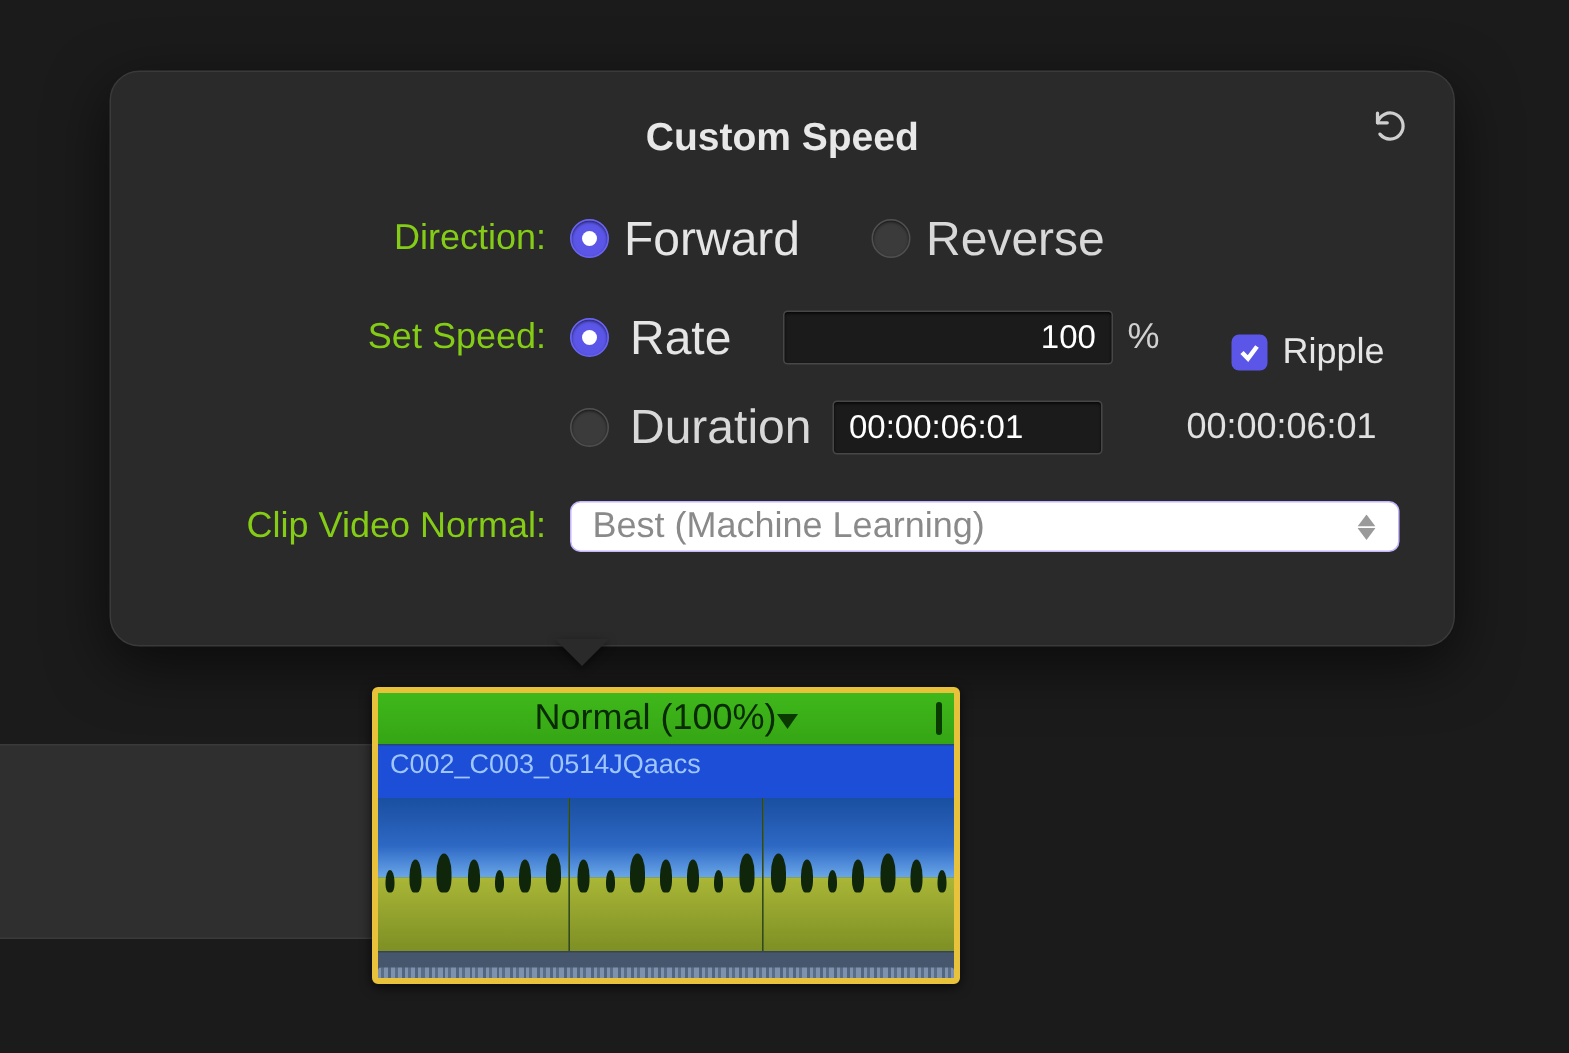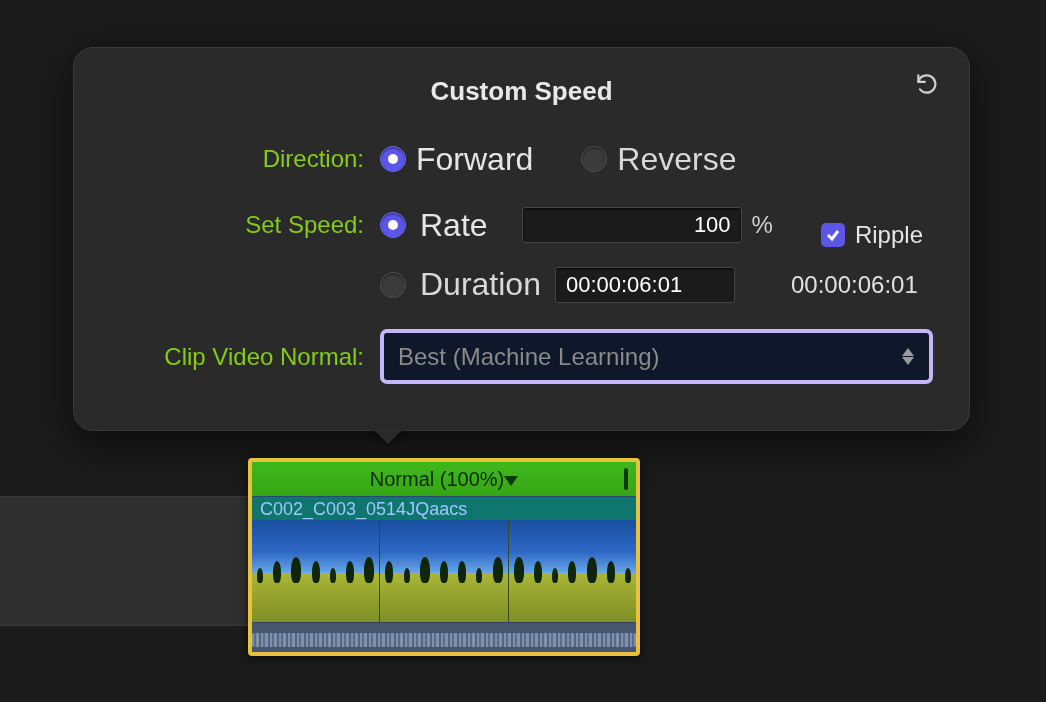--- a/index.html
+++ b/index.html
@@ -119,23 +119,23 @@
   .dur-display {
     font-size: 24px; color: #e0e0e0;
     margin-left: 42px;
   }
 
   
   .select {
     position: relative;
     flex: 1;
     max-width: 610px;
-    height: 55px;
-    background: #0f172a;
-    border: 4px solid #c4b5fd;
+    height: 34px;
+    background: #ffffff;
+    border: 1px solid #c4b5fd;
     border-radius: 7px;
     display: flex; align-items: center;
     padding: 0 40px 0 14px;
     font-size: 24px;
     color: #8a8a8a;
     cursor: pointer;
   }
   .select .caret {
     position: absolute; right: 10px; top: 0; bottom: 0;
     width: 22px;
@@ -174,33 +174,33 @@
     background: #1b1b1b;
     box-shadow: 0 2px 8px rgba(0,0,0,0.7);
     overflow: hidden;
   }
   .clip .speed-bar {
     height: 34px;
     background: linear-gradient(#3fb81b, #35a514);
     display: flex; align-items: center; justify-content: center;
     gap: 0;
     color: #0a2a00;
-    font-size: 20px;
+    font-size: 24px;
     position: relative;
     cursor: pointer;
   }
   .clip .speed-bar .handle {
     position: absolute; right: 8px; top: 6px; bottom: 6px;
     width: 4px; background: #0a3a00; border-radius: 2px;
     cursor: ew-resize;
   }
   .clip .speed-bar svg { width: 14px; height: 10px; fill: #0a3a00; }
   .clip .name-bar {
-    height: 24px;
-    background: #0f766e;
+    height: 36px;
+    background: #1d4ed8;
     color: #9fc6ff;
     font-size: 18px;
     padding: 2px 8px;
     border-top: 1px solid #28457a;
     white-space: nowrap; overflow: hidden;
   }
   .clip .thumbs {
     height: 102px;
     display: flex;
     background: #4a6a2a;

